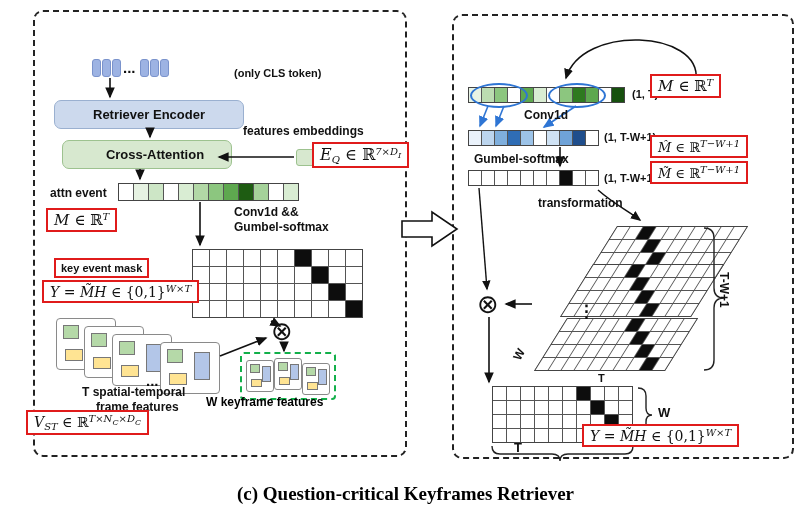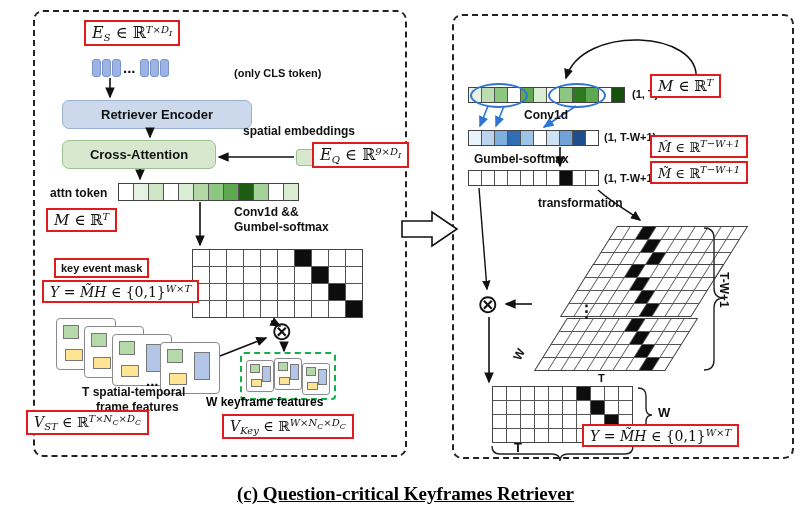--- a/index.html
+++ b/index.html
@@ -6,21 +6,21 @@
   #canvas{position:relative;width:811px;height:530px;background:#fff;overflow:hidden;
           font-family:"Liberation Sans",sans-serif;}
   .panel{position:absolute;border:2px dashed #222;border-radius:10px;z-index:0;background:transparent;}
   .lbl{position:absolute;font-family:"Liberation Sans",sans-serif;font-weight:bold;font-size:12px;
        color:#111;white-space:nowrap;z-index:5;line-height:1.1;}
   .lbl.small{font-size:11px;}
   .lbl.green{color:#000000;}
   .node{position:absolute;border-radius:7px;display:flex;align-items:center;justify-content:center;
         font-weight:bold;font-size:13px;color:#111;z-index:2;border:1px solid;}
   .node.blue{background:#ccd9ed;border-color:#9ab0d0;}
-  .node.green{background:#d7e8cf;border-color:#9dc28f;}
+  .node.green{background:#d7e8cf;border-color:#9dc28f;padding-left:16px;}
   .chip{position:absolute;background:#d7e8cf;border:1px solid #9dc28f;border-radius:3px;z-index:2;}
   .tok{position:absolute;width:7px;height:16px;background:#9db3e3;border:1px solid #7a93cc;
        border-radius:3px;z-index:2;}
   .redbox{position:absolute;border:2px solid #e01b1b;background:#fff;padding:1px 6px;
           font-family:"DejaVu Serif","DejaVu Sans",serif;font-size:15px;white-space:nowrap;z-index:6;color:#111;}
   .redbox.sans{font-family:"Liberation Sans",sans-serif;font-weight:bold;font-size:11px;padding:2px 5px;text-align:right;}
   .f14{font-size:14px;} .f13{font-size:13px;} .f16{font-size:16px;}
   .fi{font-style:italic;} .fn{font-style:normal;}
   .fsub{font-size:10px;vertical-align:-3px;font-style:italic;}
   .fsup{font-size:10px;vertical-align:5px;font-style:italic;}
@@ -42,50 +42,49 @@
   .q1{left:3px;top:3px;width:8px;height:7px;background:#b5d9a8;}
   .q2{left:4px;top:18px;width:9px;height:6px;background:#ffe493;}
   .q3{left:15px;top:5px;width:7px;height:14px;background:#b3c6e8;}
   .otimes{position:absolute;font-size:26px;line-height:26px;color:#111;z-index:3;
           font-family:"DejaVu Sans",sans-serif;}
   .dots{position:absolute;font-weight:bold;font-size:15px;z-index:3;color:#111;}
   .rot{transform:rotate(-62deg);}
   .rot90{transform:rotate(90deg);transform-origin:left top;}
   #arrows{position:absolute;left:0;top:0;z-index:4;pointer-events:none;}
   .caption{position:absolute;left:0;top:483px;width:811px;text-align:center;
-           font-family:"Liberation Serif",serif;font-weight:bold;font-size:19px;color:#000;z-index:1;text-decoration:underline;}
+           font-family:"Liberation Serif",serif;font-weight:bold;font-size:19px;color:#000;z-index:1;}
 </style>
 </head>
 <body>
 
 <div id="canvas">
 
   <div class="panel" style="left:33px;top:10px;width:370px;height:443px;"></div>
   <div class="panel" style="left:452px;top:14px;width:338px;height:441px;"></div>
 
-  <div class="redbox f16" style="left:84px;top:20px;"><span class="fi">E</span><span class="fsub">S</span><span class="fn"> ∈ ℝ</span><span class="fsup">T×D</span><span class="fss">I</span></div>
 
   <span class="tok" style="left:92px;top:59px;"></span>
   <span class="tok" style="left:102px;top:59px;"></span>
   <span class="tok" style="left:112px;top:59px;"></span>
   <span class="dots" style="left:123px;top:59px;">...</span>
   <span class="tok" style="left:140px;top:59px;"></span>
   <span class="tok" style="left:150px;top:59px;"></span>
   <span class="tok" style="left:160px;top:59px;"></span>
 
   <div class="lbl small" style="left:186px;top:67px;padding-left:48px;">(only CLS token)</div>
 
-  <div class="node blue" style="left:62px;top:100px;width:188px;height:27px;">Retriever Encoder</div>
+  <div class="node blue" style="left:54px;top:100px;width:188px;height:27px;">Retriever Encoder</div>
   <div class="node green" style="left:62px;top:140px;width:152px;height:27px;">Cross-Attention</div>
 
-  <div class="lbl" style="left:243px;top:125px;">spatial embeddings</div>
+  <div class="lbl" style="left:243px;top:125px;">features embeddings</div>
   <span class="chip" style="left:296px;top:149px;width:28px;height:15px;"></span>
-  <div class="redbox f16" style="left:312px;top:142px;"><span class="fi">E</span><span class="fsub">Q</span><span class="fn"> ∈ ℝ</span><span class="fsup">9×D</span><span class="fss">I</span></div>
-
-  <div class="lbl" style="left:50px;top:187px;">attn token</div>
+  <div class="redbox f16" style="left:312px;top:142px;"><span class="fi">E</span><span class="fsub">Q</span><span class="fn"> ∈ ℝ</span><span class="fsup">7×D</span><span class="fss">I</span></div>
+
+  <div class="lbl" style="left:50px;top:187px;">attn event</div>
   <div class="cellgrid" style="left: 118px; top: 183px; display: grid; grid-template-columns: repeat(12, 14px); grid-auto-rows: 16px;">
       <div style="background: rgb(255, 255, 255);"></div>
       <div style="background: rgb(230, 242, 226);"></div>
       <div style="background: rgb(205, 230, 198);"></div>
       <div style="background: rgb(255, 255, 255);"></div>
       <div style="background: rgb(217, 237, 211);"></div>
       <div style="background: rgb(178, 216, 166);"></div>
       <div style="background: rgb(140, 198, 127);"></div>
       <div style="background: rgb(94, 168, 79);"></div>
       <div style="background: rgb(30, 92, 18);"></div>
@@ -183,21 +182,20 @@
         <i class="q2"></i>
         <i class="q3"></i>
       </span>
     <span class="mini" style="left:60px;top:9px;">
         <i class="q1"></i>
         <i class="q2"></i>
         <i class="q3"></i>
       </span>
   </div>
   <div class="lbl green" style="left:206px;top:396px;">W keyframe features</div>
-  <div class="redbox f14" style="left:222px;top:414px;"><span class="fi">V</span><span class="fsub">Key</span><span class="fn"> ∈ ℝ</span><span class="fsup">W×N</span><span class="fss">C</span><span class="fsup">×D</span><span class="fss">C</span></div>
 
   <div class="cellgrid" style="left: 468px; top: 87px; display: grid; grid-template-columns: repeat(12, 12px); grid-auto-rows: 14px;">
       <div style="background: rgb(232, 243, 228);"></div>
       <div style="background: rgb(188, 220, 177);"></div>
       <div style="background: rgb(140, 198, 127);"></div>
       <div style="background: rgb(255, 255, 255);"></div>
       <div style="background: rgb(94, 168, 79);"></div>
       <div style="background: rgb(217, 237, 211);"></div>
       <div style="background: rgb(255, 255, 255);"></div>
       <div style="background: rgb(140, 198, 127);"></div>

